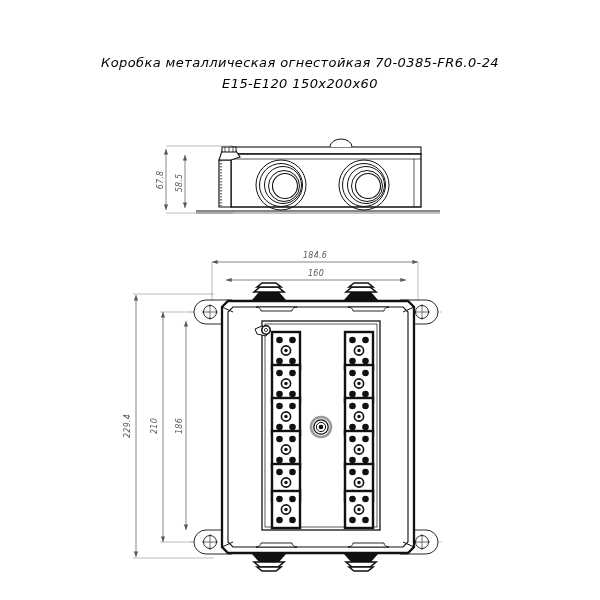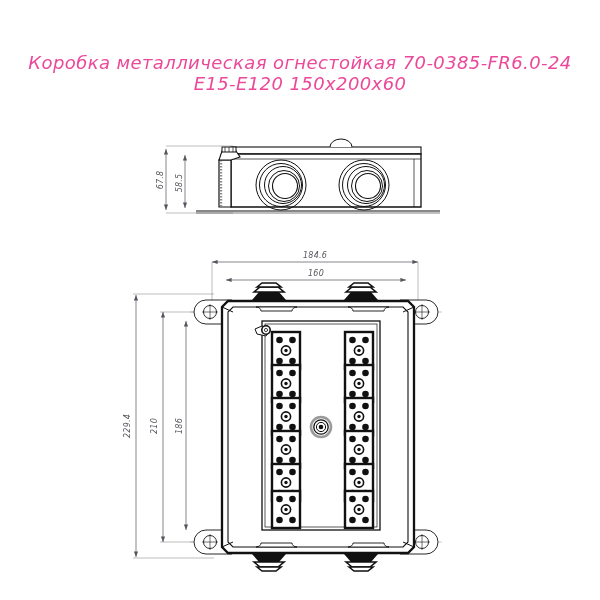--- a/index.html
+++ b/index.html
@@ -1,21 +1,21 @@
 <!DOCTYPE html>
 <html><head>
 <meta charset="utf-8">
 <style>
   html,body{margin:0;padding:0;background:#ffffff;}
   body{width:600px;height:600px;overflow:hidden;
        font-family:"DejaVu Sans",sans-serif;}
   #sheet{position:relative;width:600px;height:600px;background:#fff;}
   #title{position:absolute;left:0;top:52px;width:600px;text-align:center;
-         color:#ec4899;font-family:"DejaVu Sans",sans-serif;
-         font-size:18px;font-style:italic;letter-spacing:.4px;line-height:21px;
+         color:#000000;font-family:"DejaVu Sans",sans-serif;
+         font-size:13px;font-style:italic;letter-spacing:.4px;line-height:21px;
          white-space:pre-line;}
   svg{position:absolute;left:0;top:0;width:600px;height:600px;}
   text.dim{font-family:"DejaVu Sans",sans-serif;font-size:8px;font-style:italic;
            fill:#55555d;letter-spacing:.2px;}
 </style>
 </head>
 <body>
 
 <div id="sheet">
 

